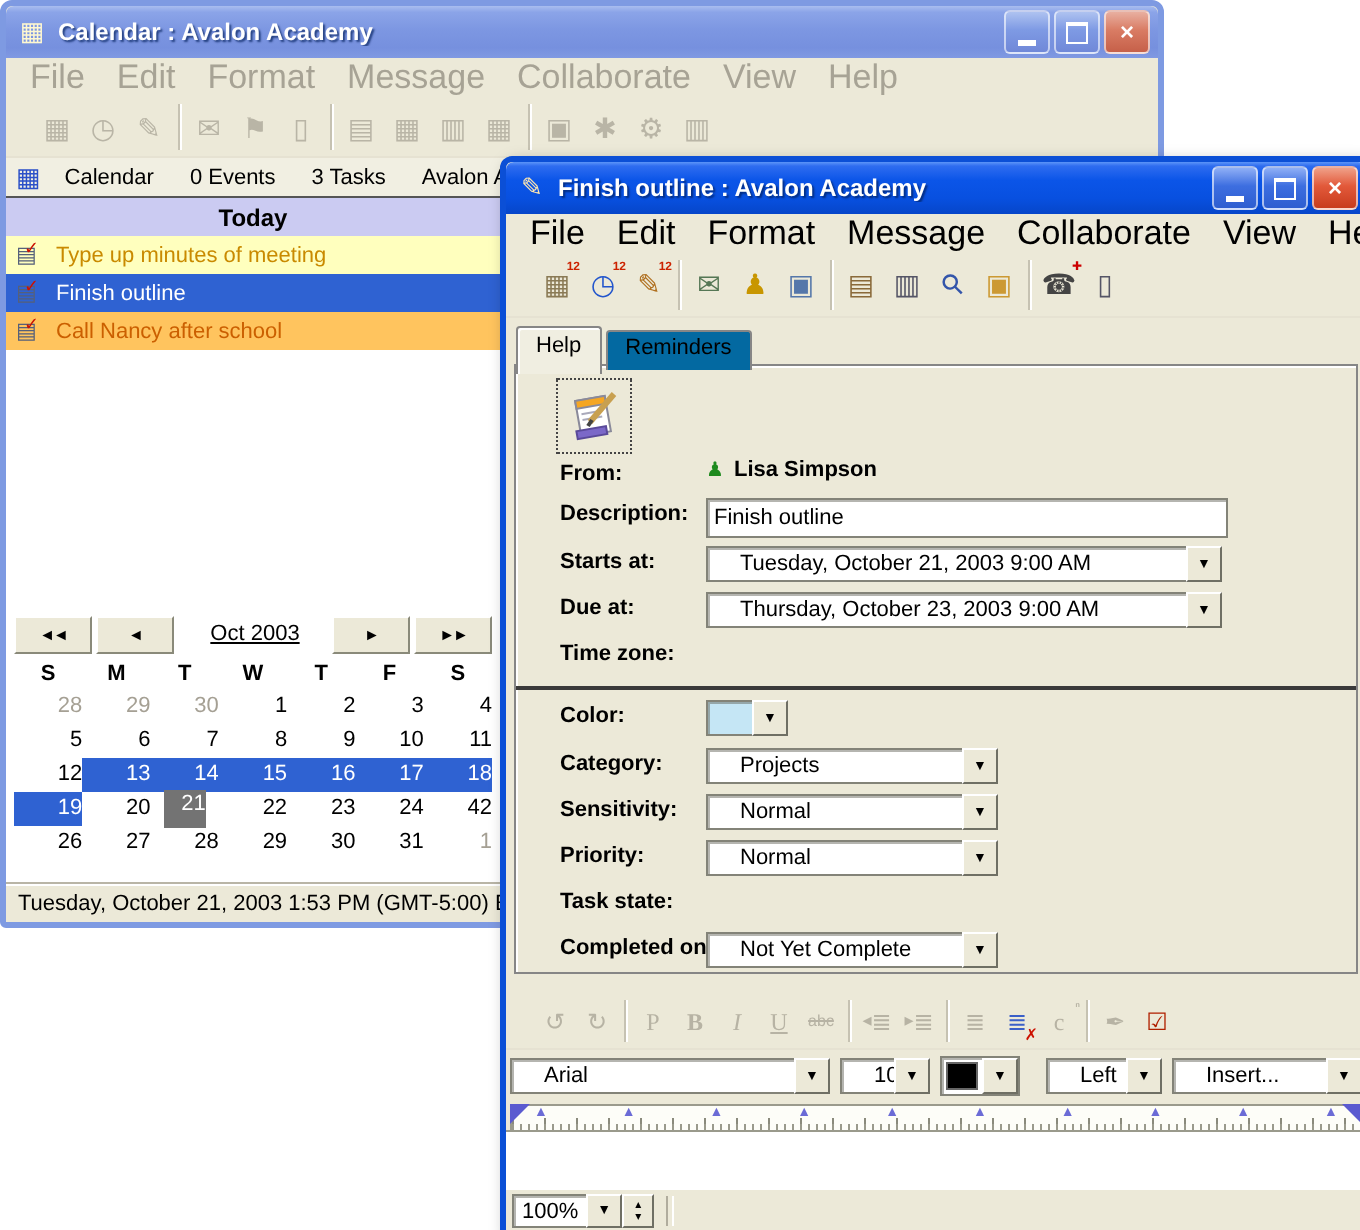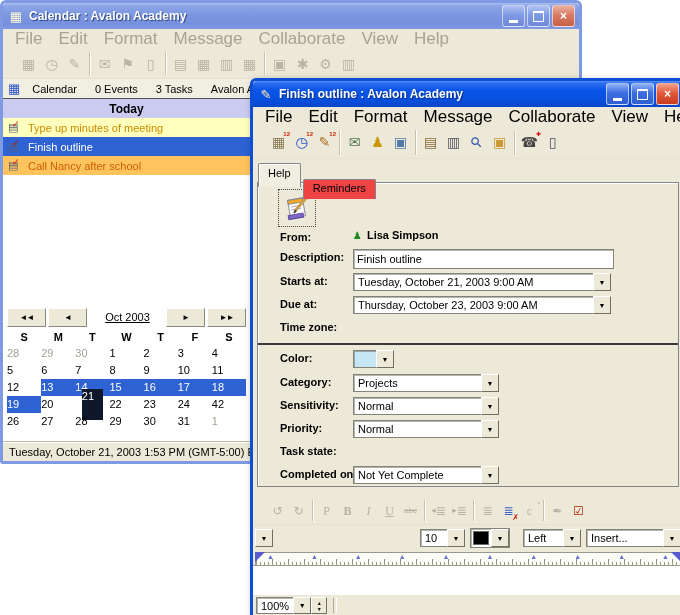--- a/index.html
+++ b/index.html
@@ -62,40 +62,40 @@
   .task-row{height:19px;display:flex;align-items:center;font-size:11px;padding-left:5px;flex:0 0 auto;white-space:nowrap;overflow:hidden;}
   .task-ic{position:relative;width:14px;height:13px;margin-right:6px;font-size:11px;color:#55607a;}
   .task-ic .p2{position:absolute;left:4px;top:-2px;color:#CC1100;font-size:9px;font-weight:bold;}
   .cal-spacer{flex:1;}
   .mini-cal{margin:0 4px 12px 4px;flex:0 0 auto;}
   .cal-nav{display:flex;align-items:center;height:20px;margin-bottom:2px;}
   .navbtn{width:37px;height:17px;display:inline-flex;align-items:center;justify-content:center;font-size:8px;letter-spacing:-1px;color:#000;background:#ECE9D8;border:1px solid;border-color:#fff #8a8a7a #8a8a7a #fff;margin-right:2px;}
   .cal-month{flex:1;text-align:center;font-size:11px;text-decoration:underline;}
   .cal-head,.cal-grid{display:grid;grid-template-columns:repeat(7,1fr);}
   .cal-h{font-size:11px;font-weight:bold;text-align:center;height:16px;line-height:16px;}
-  .cal-d{font-size:11px;text-align:left;height:17px;line-height:17px;color:#000;}
+  .cal-d{font-size:11px;text-align:right;height:17px;line-height:17px;color:#000;}
   .cal-d.m{color:#A5A094;}
   .cal-d.r{background:#2F62D2;color:#fff;}
   .cal-d.t{display:flex;align-items:center;justify-content:center;}
-  .today-chip{display:inline-block;min-width:21px;height:31px;line-height:15px;background:#0f172a;color:#fff;}
+  .today-chip{display:inline-block;min-width:21px;height:19px;line-height:15px;background:#737373;color:#fff;}
   .statusbar{height:18px;background:#ECE9D8;border-top:1px solid #fff;box-shadow:0 -1px 0 #b9b5a6;font-size:11px;display:flex;align-items:center;padding-left:6px;flex:0 0 auto;white-space:nowrap;overflow:hidden;}
 
   
   .form-area{height:338px;background:#ECE9D8;padding-top:4px;box-sizing:border-box;flex:0 0 auto;}
   .tabs{display:flex;padding-left:5px;position:relative;z-index:2;height:20px;}
-  .tab{font-size:11px;background:#ef4444;border:1px solid #868686;border-bottom:none;border-radius:2px 2px 0 0;padding:2px 9px 0 9px;margin-right:2px;height:17px;margin-top:16px;}
+  .tab{font-size:11px;background:#0369a1;border:1px solid #868686;border-bottom:none;border-radius:2px 2px 0 0;padding:2px 9px 0 9px;margin-right:2px;height:17px;margin-top:2px;}
   .tab.active{margin-top:0;height:20px;padding-top:3px;box-shadow:inset 1px 1px 0 #fff;background:#F0EEE1;}
   .panel{position:relative;margin:-1px 4px 0 4px;height:303px;border:1px solid #868686;box-shadow:inset 1px 1px 0 #fff;background:#ECE9D8;}
   .note-frame{position:absolute;left:20px;top:6px;width:36px;height:36px;border:1px dotted #444;display:flex;align-items:center;justify-content:center;}
   .flabel{position:absolute;left:22px;font-size:11px;color:#000;font-weight:bold;}
   .fval-from{position:absolute;left:95px;font-size:11px;font-weight:bold;display:flex;align-items:center;gap:5px;}
   .from-person{color:#1E8A1E;font-size:10px;}
   .finput{position:absolute;left:95px;width:256px;height:18px;font-size:11px;display:flex;align-items:center;padding-left:3px;box-sizing:content-box;}
   .combo{position:absolute;left:95px;height:18px;display:flex;align-items:stretch;font-size:11px;}
-  .combo .ctext{flex:1;background:#fff;border:1px solid #838378;border-right:none;box-shadow:inset 1px 1px 0 rgba(90,90,80,.45);display:flex;align-items:center;padding-left:4px;white-space:nowrap;overflow:hidden;}
+  .combo .ctext{flex:1;background:#fff;border:1px solid #838378;border-right:none;box-shadow:inset 1px 1px 0 rgba(90,90,80,.45);display:flex;align-items:center;padding-left:16px;white-space:nowrap;overflow:hidden;}
   .dd{width:16px;background:#ECE9D8;border:1px solid;border-color:#fff #6f6f64 #6f6f64 #fff;display:flex;align-items:center;justify-content:center;font-size:7px;color:#000;}
   .w-date{width:258px;}.w-small{width:146px;}
   .combo-color{width:41px;}
   .swatch{flex:1;border:1px solid #838378;border-right:none;box-shadow:inset 1px 1px 0 rgba(90,90,80,.45);}
   .fsep{position:absolute;left:0;right:0;height:2px;background:#3a3a3a;}
 
   .fmt2{height:26px;display:flex;align-items:center;background:#ECE9D8;padding:0 2px;gap:5px;flex:0 0 auto;}
   .fmt2 .combo{position:static;height:18px;}
   .cb-font{width:160px;}.cb-size{width:45px;}.cb-color{width:38px;}.cb-align{width:58px;}.cb-insert{flex:1;}
   .fontswatch{flex:1;margin:2px;border:1px solid #666;}
@@ -497,20 +497,21 @@
             <span class="ic" style="color: rgb(183, 179, 164);">✒</span>
           </span>
           <span class="tbtn">
             <span class="ic" style="color: rgb(176, 32, 0);">☑</span>
           </span>
         </div>
       </div>
 
     <div class="fmt2">
       <div class="combo cb-font">
+        <span class="ctext">Arial</span>
         <span class="dd">▼</span>
       </div>
       <div class="combo cb-size">
         <span class="ctext">10</span>
         <span class="dd">▼</span>
       </div>
       <div class="combo cb-color sunken">
         <span class="fontswatch" style="background: rgb(0, 0, 0);"></span>
         <span class="dd">▼</span>
       </div>

